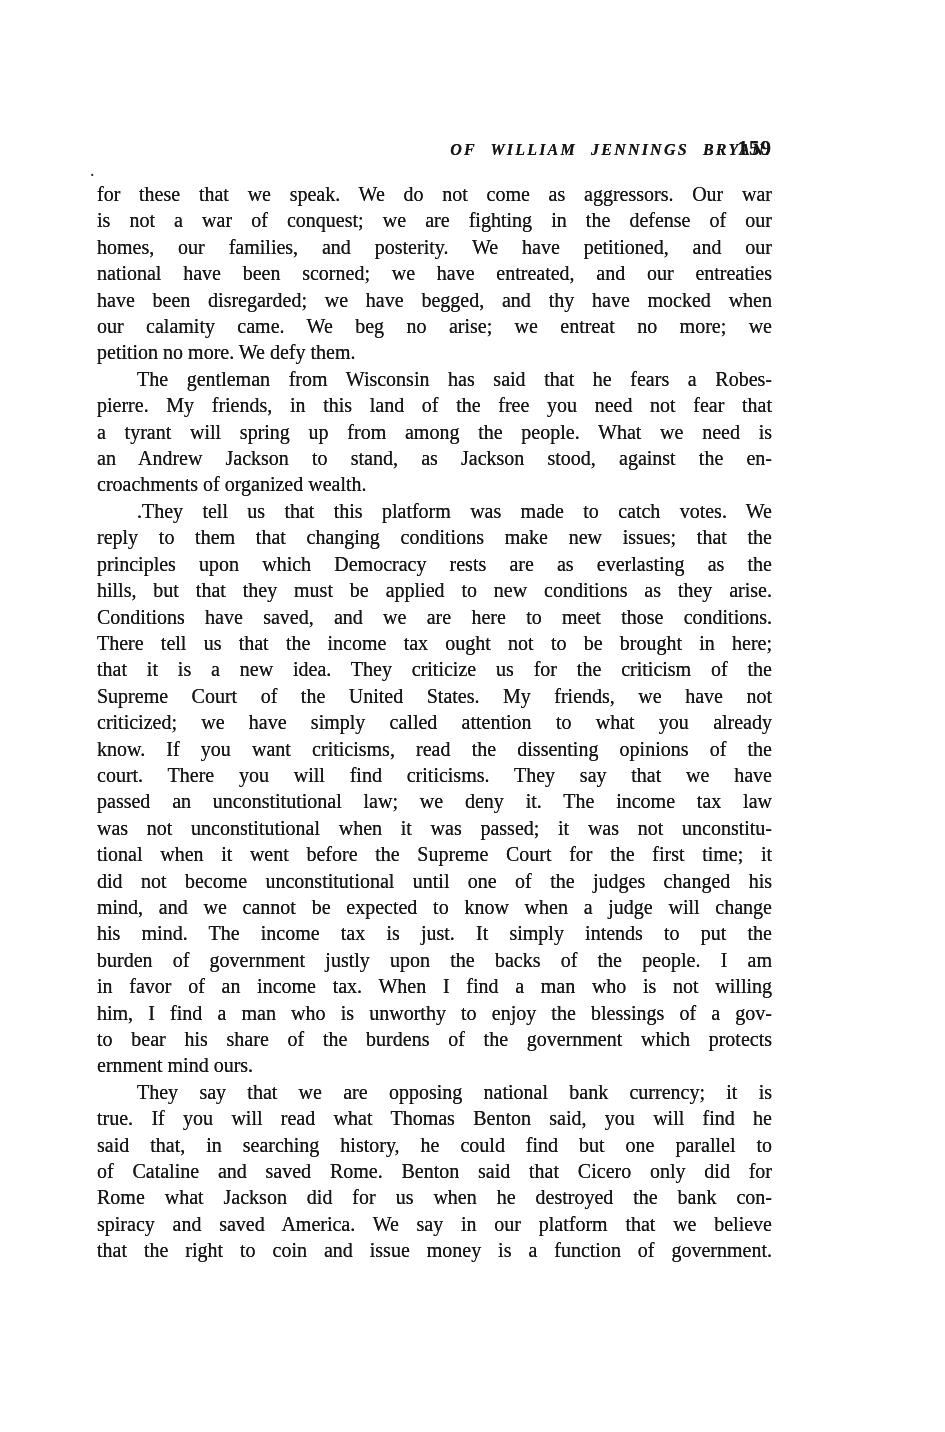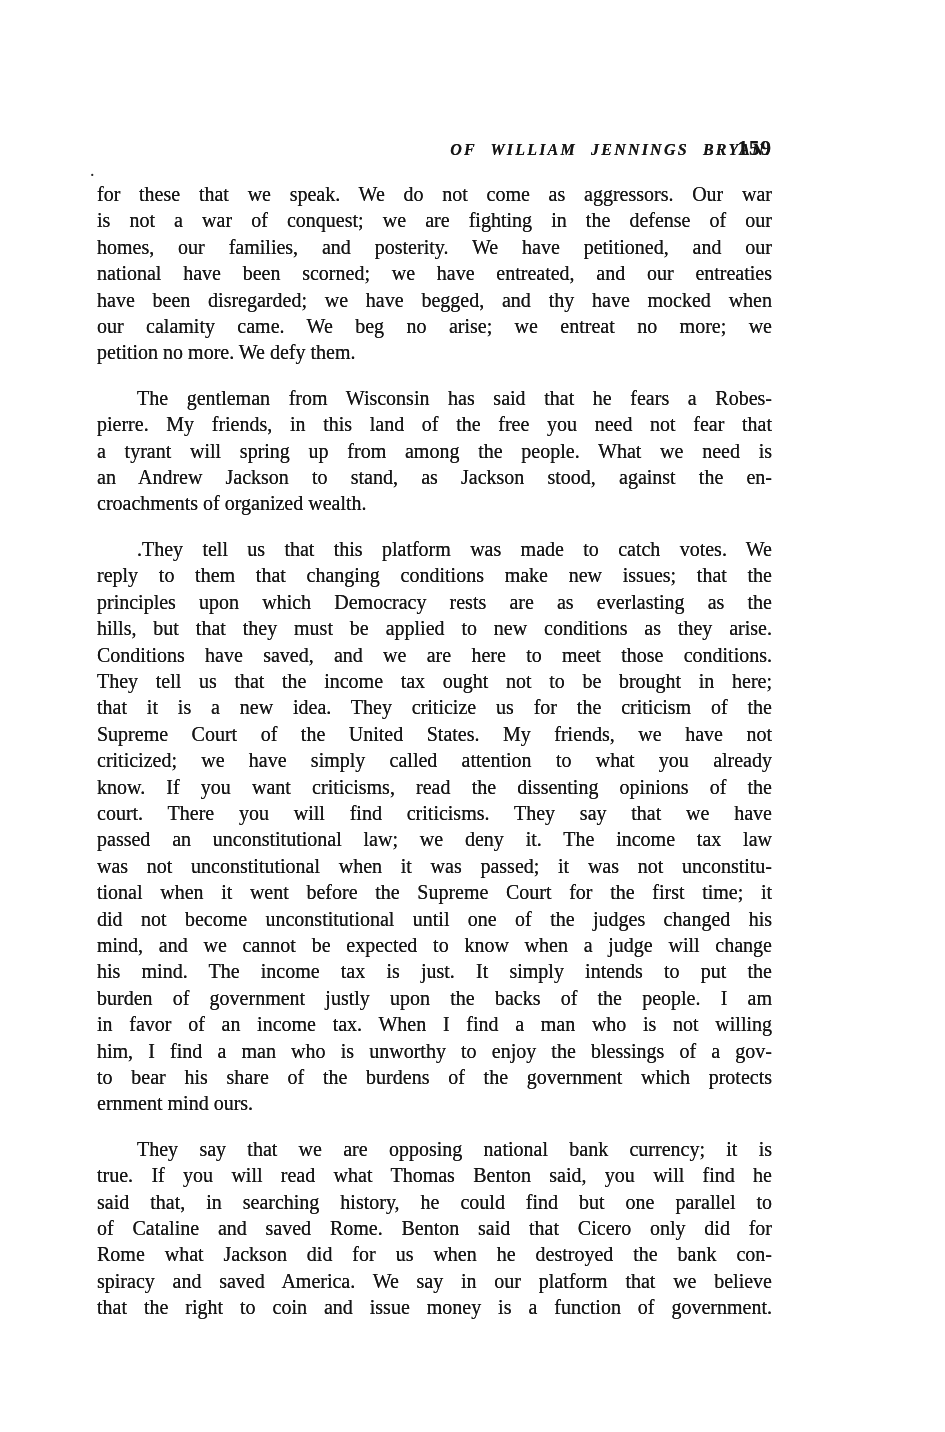--- a/index.html
+++ b/index.html
@@ -61,21 +61,20 @@
     text-align: justify;
     text-align-last: justify;
     white-space: normal;
   }
   .line.no-just {
     text-align: left;
     text-align-last: left;
   }
   .line.indent {
     padding-left: 40px;
-    margin-top: 19px;
   }
 </style>
 </head>
 <body>
 
 <div class="page">
   <div class="running-header">OF WILLIAM JENNINGS BRYAN.</div>
   <div class="page-number">159</div>
   <div class="stray-mark">.</div>
   <div class="body-text">
@@ -89,21 +88,21 @@
       <div class="line indent">The gentleman from Wisconsin has said that he fears a Robes-</div>
       <div class="line">pierre.  My friends, in this land of the free you need not fear that</div>
       <div class="line">a tyrant will spring up from among the people.  What we need is</div>
       <div class="line">an Andrew Jackson to stand, as Jackson stood, against the en-</div>
       <div class="line no-just">croachments of organized wealth.</div>
       <div class="line indent">.They tell us that this platform was made to catch votes.  We</div>
       <div class="line">reply to them that changing conditions make new issues; that the</div>
       <div class="line">principles upon which Democracy rests are as everlasting as the</div>
       <div class="line">hills, but that they must be applied to new conditions as they arise.</div>
       <div class="line">Conditions have saved, and we are here to meet those conditions.</div>
-      <div class="line">They tell us that the income tax ought not to be brought in here;</div>
+      <div class="line">There tell us that the income tax ought not to be brought in here;</div>
       <div class="line">that it is a new idea.  They criticize us for the criticism of the</div>
       <div class="line">Supreme Court of the United States.  My friends, we have not</div>
       <div class="line">criticized; we have simply called attention to what you already</div>
       <div class="line">know.  If you want criticisms, read the dissenting opinions of the</div>
       <div class="line">court.  There you will find criticisms.  They say that we have</div>
       <div class="line">passed an unconstitutional law; we deny it.  The income tax law</div>
       <div class="line">was not unconstitutional when it was passed; it was not unconstitu-</div>
       <div class="line">tional when it went before the Supreme Court for the first time; it</div>
       <div class="line">did not become unconstitutional until one of the judges changed his</div>
       <div class="line">mind, and we cannot be expected to know when a judge will change</div>

